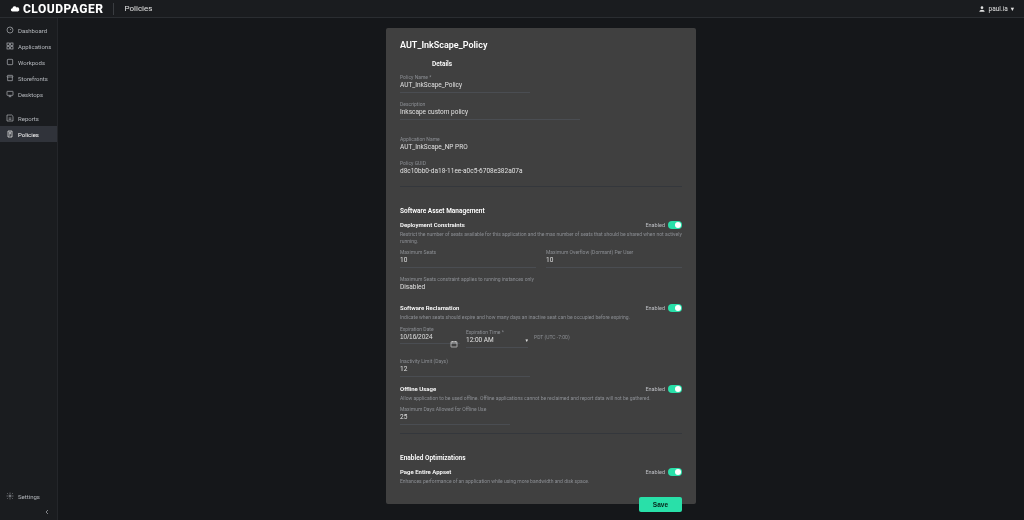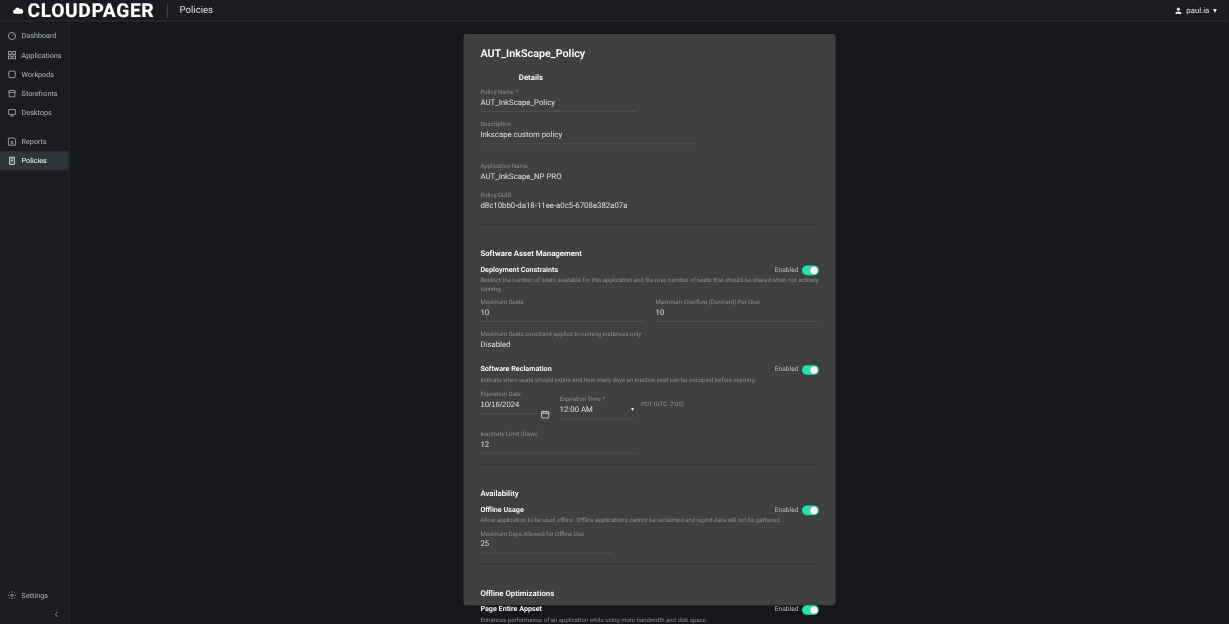--- a/index.html
+++ b/index.html
@@ -15,21 +15,21 @@
 .top-bar {
   height: 18px;
   background: #1a1c1f;
   border-bottom: 1px solid #2a2d31;
   display: flex;
   align-items: center;
   padding: 0 10px;
 }
 .logo {
   font-weight: 800;
-  font-size: 16px;
+  font-size: 12px;
   letter-spacing: 0.5px;
   color: #fff;
   display: flex;
   align-items: center;
   gap: 3px;
 }
 .logo-icon {
   width: 10px;
   height: 10px;
   display: inline-block;
@@ -414,35 +414,34 @@
             <span style="font-size:5px">▾</span>
           </div>
         </div>
         <div class="tz">PDT (UTC -7:00)</div>
       </div>
 
       <div style="height:6px"></div>
       <div class="field-label">Inactivity Limit (Days)</div>
       <div class="field-value short">12</div>
 
-      <div class="section-title">Availability</div>
 
       <div class="sub-heading-row">
         <div class="sub-heading">Offline Usage</div>
         <div class="toggle">
           <span class="toggle-label">Enabled</span>
           <div class="switch"></div>
         </div>
       </div>
       <div class="sub-desc">Allow application to be used offline. Offline applications cannot be reclaimed and report data will not be gathered.</div>
 
       <div class="field-label">Maximum Days Allowed for Offline Use</div>
       <div class="field-value short" style="width:110px">25</div>
 
-      <div class="section-title">Offline Optimizations</div>
+      <div class="section-title">Enabled Optimizations</div>
 
       <div class="sub-heading-row">
         <div class="sub-heading">Page Entire Appset</div>
         <div class="toggle">
           <span class="toggle-label">Enabled</span>
           <div class="switch"></div>
         </div>
       </div>
       <div class="sub-desc">Enhances performance of an application while using more bandwidth and disk space.</div>
 

